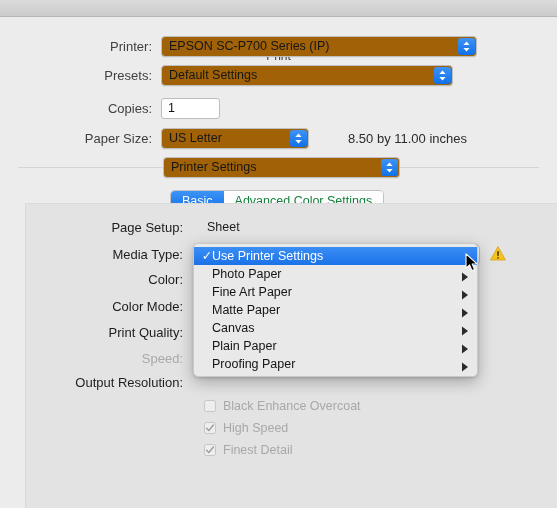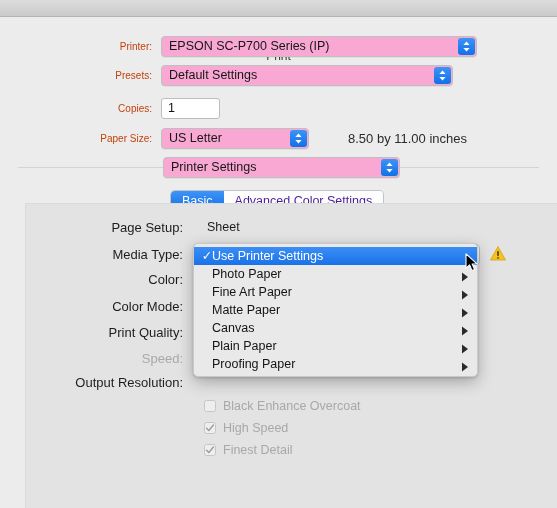--- a/index.html
+++ b/index.html
@@ -44,29 +44,29 @@
   
   .form-row {
     position: absolute;
     height: 22px;
   }
   .row-label {
     position: absolute;
     right: 0;
     top: 0;
     line-height: 22px;
-    font-size: 10px;
-    color: #c2410c;
+    font-size: 13px;
+    color: #404040;
     text-align: right;
     white-space: nowrap;
   }
   .popup {
     position: absolute;
     height: 21px;
-    background: #f9a8d4;
+    background: #a16207;
     border: 1px solid #bfbfbf;
     border-radius: 4px;
     box-sizing: border-box;
     box-shadow: 0 1px 0 rgba(0,0,0,0.05);
   }
   .popup .val {
     position: absolute;
     left: 7px;
     top: 0;
     line-height: 19px;
@@ -122,21 +122,21 @@
     display: flex;
     border-radius: 4px;
     overflow: hidden;
     box-shadow: 0 0 0 1px #c2c2c2, 0 1px 1px rgba(0,0,0,0.08);
     background: #fff;
   }
   .seg {
     font-size: 12.5px;
     line-height: 20px;
     padding: 0 11px;
-    color: #4c1d95;
+    color: #15803d;
     background: #fdfdfd;
     white-space: nowrap;
   }
   .seg.active {
     background: linear-gradient(to bottom, #3e93f5 0%, #1071e8 100%);
     color: #ffffff;
   }
   
   .panel {
     position: absolute;

